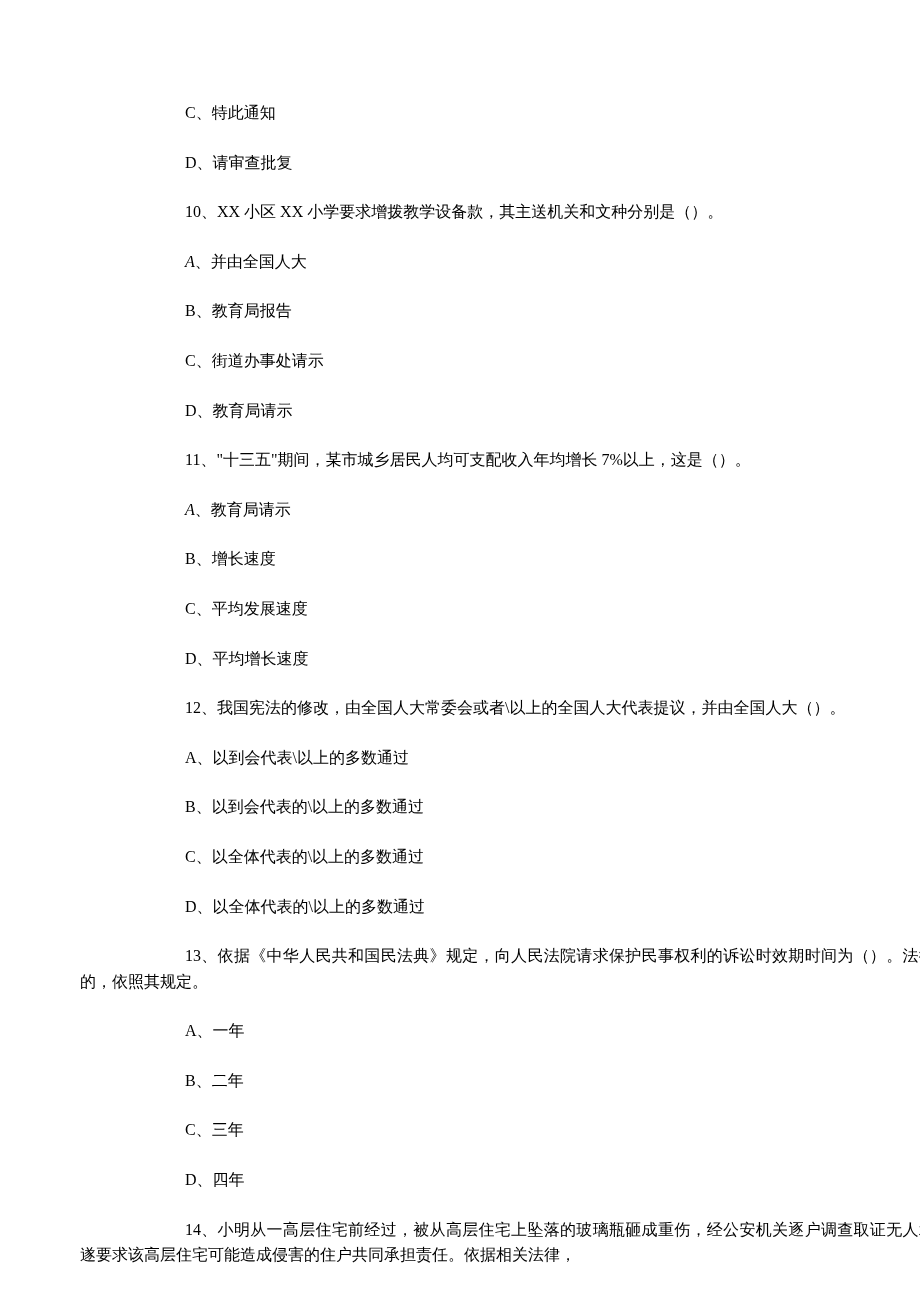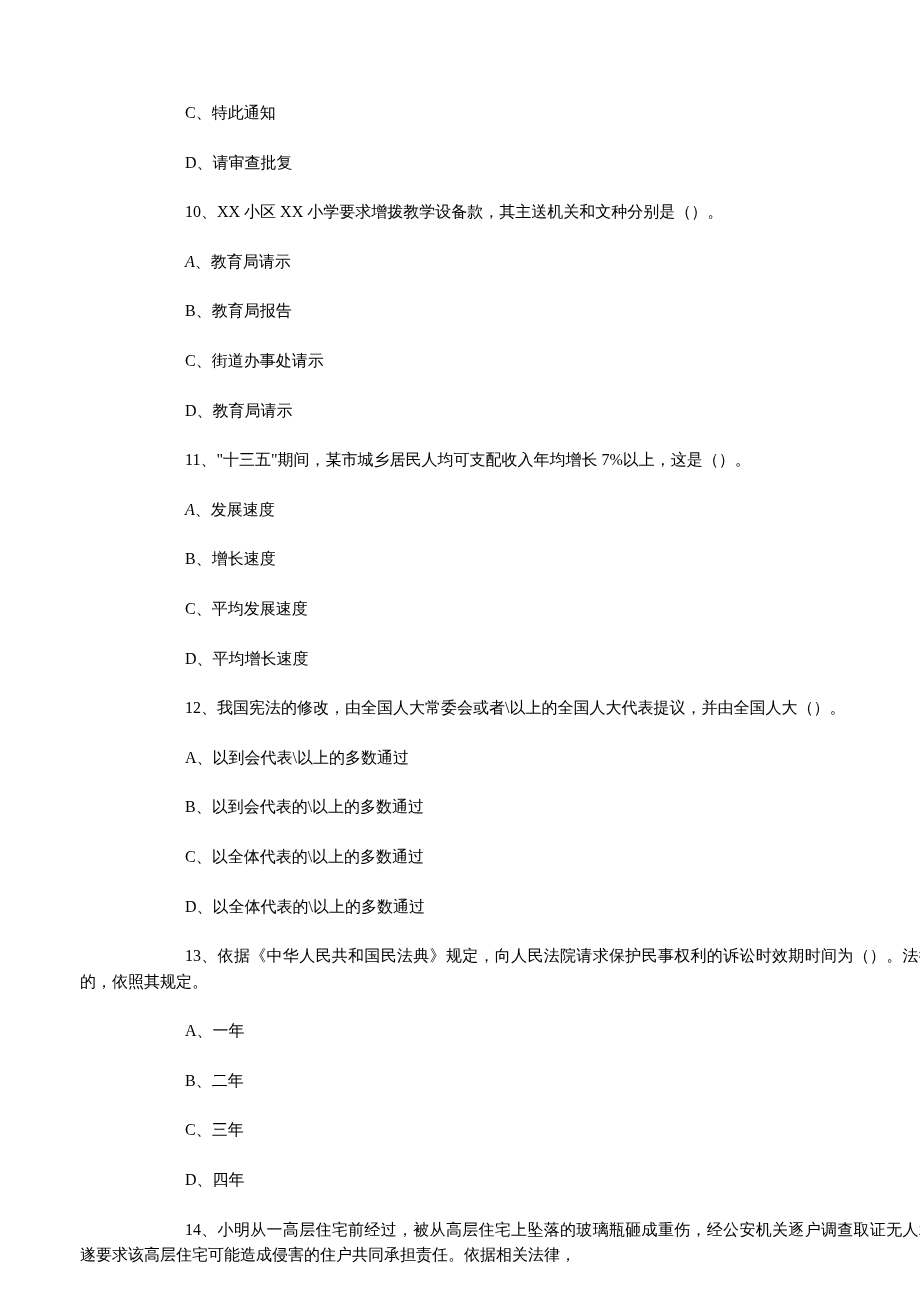--- a/index.html
+++ b/index.html
@@ -35,27 +35,27 @@
     font-family: "Times New Roman", serif;
   }
 </style>
 </head>
 <body>
 
 <p class="line opt">C、特此通知</p>
 <p class="line opt">D、请审查批复</p>
 
 <p class="line stem">10、XX 小区 XX 小学要求增拨教学设备款，其主送机关和文种分别是（）。</p>
-<p class="line opt"><span class="italic-a">A</span><span>、教育局请示</span></p>
+<p class="line opt"><span class="italic-a">A</span><span>、并由全国人大</span></p>
 <p class="line opt">B、教育局报告</p>
 <p class="line opt">C、街道办事处请示</p>
 <p class="line opt">D、教育局请示</p>
 
 <p class="line stem">11、"十三五"期间，某市城乡居民人均可支配收入年均增长 7%以上，这是（）。</p>
-<p class="line opt"><span class="italic-a">A</span><span>、发展速度</span></p>
+<p class="line opt"><span class="italic-a">A</span><span>、教育局请示</span></p>
 <p class="line opt">B、增长速度</p>
 <p class="line opt">C、平均发展速度</p>
 <p class="line opt">D、平均增长速度</p>
 
 <p class="line stem-wrap">12、我国宪法的修改，由全国人大常委会或者\以上的全国人大代表提议，并由全国人大（）。</p>
 <p class="line opt">A、以到会代表\以上的多数通过</p>
 <p class="line opt">B、以到会代表的\以上的多数通过</p>
 <p class="line opt">C、以全体代表的\以上的多数通过</p>
 <p class="line opt">D、以全体代表的\以上的多数通过</p>
 

